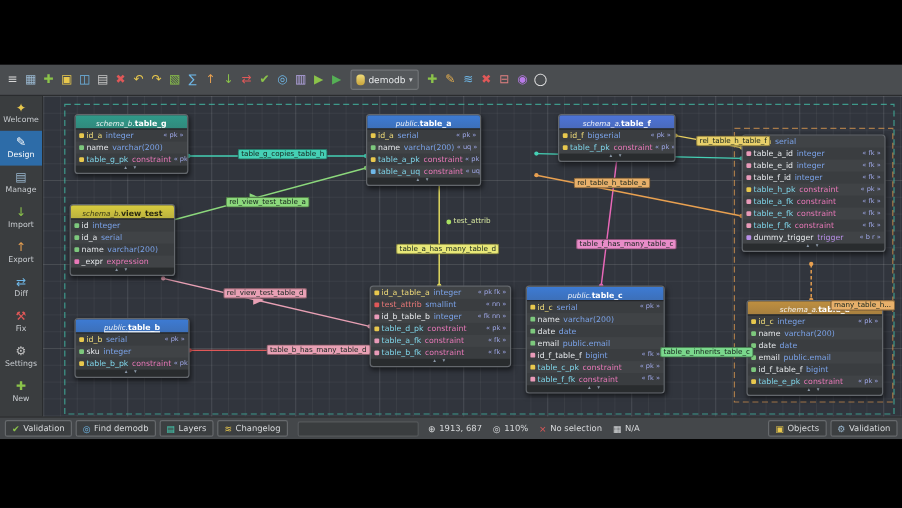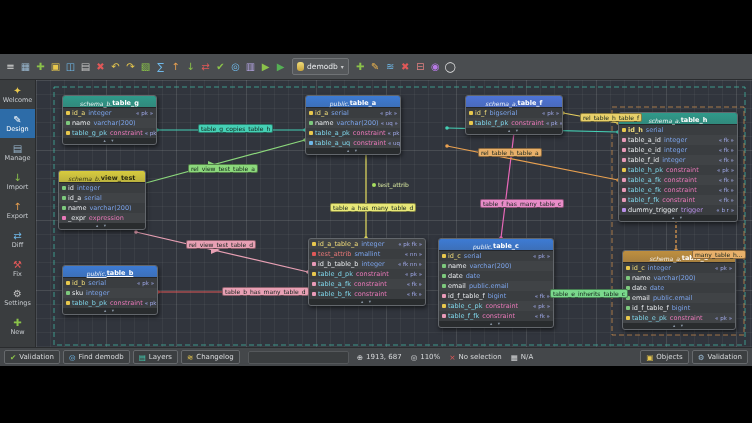--- a/index.html
+++ b/index.html
@@ -256,24 +256,20 @@
             </div>
             <div class="dbrow">
               <span class="bullet" style="background: rgb(232, 200, 77);"></span>
               <span class="cname" style="color: rgb(127, 212, 232);">table_f_pk</span>
               <span class="ctype" style="color: rgb(232, 120, 184);">constraint</span>
               <span class="flags">« pk »</span>
             </div>
             <div class="tbl-foot">▴ ▾</div>
           </div>
           <div class="dbtable" style="left: 582px; top: 32px; width: 120px;">
-            <div class="tbl-head" style="background: linear-gradient(rgb(47, 154, 138), rgba(47, 154, 138, 0.816));">
-              <span class="tbl-schema">schema_a.</span>
-              <span class="tbl-name">table_h</span>
-            </div>
             <div class="dbrow">
               <span class="bullet" style="background: rgb(232, 200, 77);"></span>
               <span class="cname" style="color: rgb(240, 220, 122); font-weight: bold;">id_h</span>
               <span class="ctype">serial</span>
             </div>
             <div class="dbrow">
               <span class="bullet" style="background: rgb(232, 154, 184);"></span>
               <span class="cname">table_a_id</span>
               <span class="ctype">integer</span>
               <span class="flags">« fk »</span>

